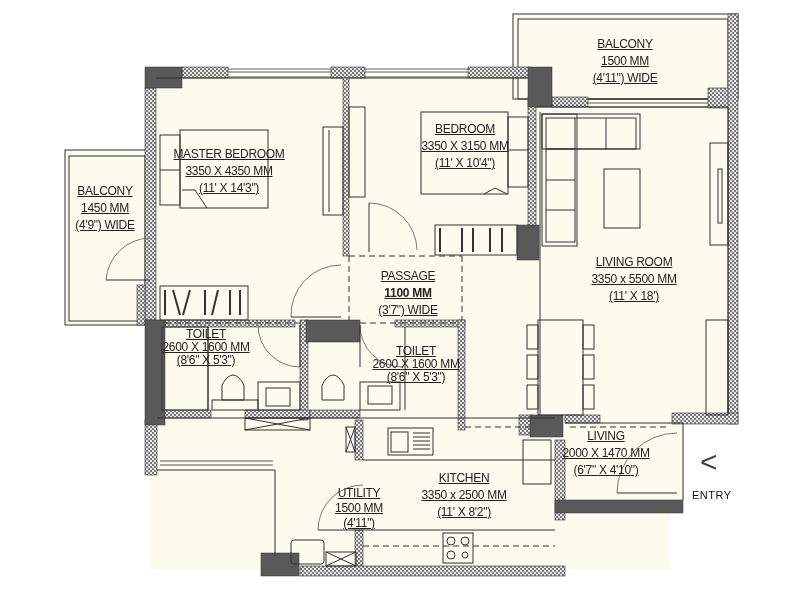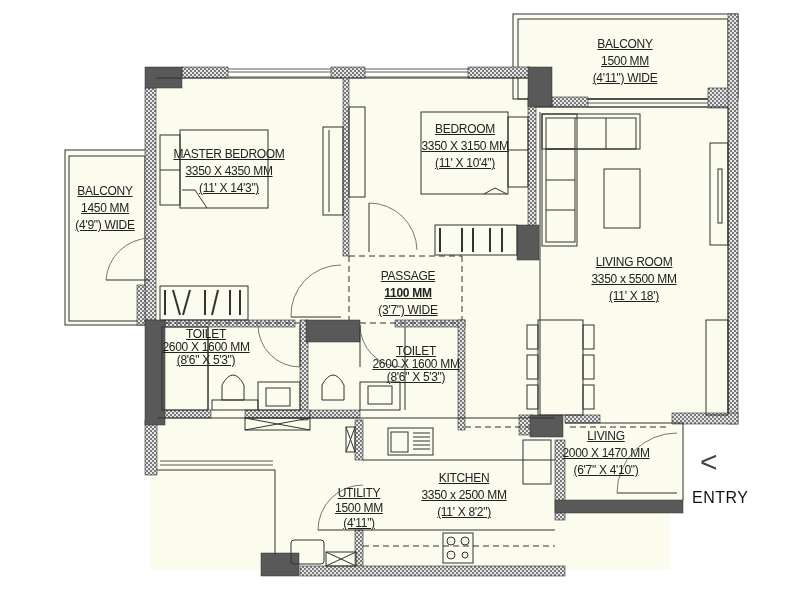--- a/index.html
+++ b/index.html
@@ -1,19 +1,19 @@
 <!DOCTYPE html>
 <html><head>
 <meta charset="utf-8">
 <style>
   html,body{margin:0;padding:0;background:#ffffff;}
   body{width:800px;height:600px;position:relative;overflow:hidden;font-family:"Liberation Sans",sans-serif;}
   #plan{position:absolute;left:0;top:0;width:800px;height:600px;}
   .lbl{position:absolute;text-align:center;color:#222;font-size:12px;line-height:17px;transform:translateX(-50%);white-space:nowrap;letter-spacing:-0.3px;text-decoration:underline;}
-  .entry{position:absolute;font-size:16px;color:#111;letter-spacing:0.5px;}
+  .entry{position:absolute;font-size:11px;color:#111;letter-spacing:0.5px;}
   .arrow{position:absolute;font-size:30px;color:#444;line-height:30px;}
 </style>
 </head>
 <body>
 
 <svg id="plan" viewBox="0 0 800 600" xmlns="http://www.w3.org/2000/svg">
   <defs>
     <pattern id="hatch" width="4" height="4" patternUnits="userSpaceOnUse">
       <rect width="4" height="4" fill="#e6e6e6"></rect>
       <rect x="0" y="0" width="2" height="2" fill="#7a7a7a"></rect>

